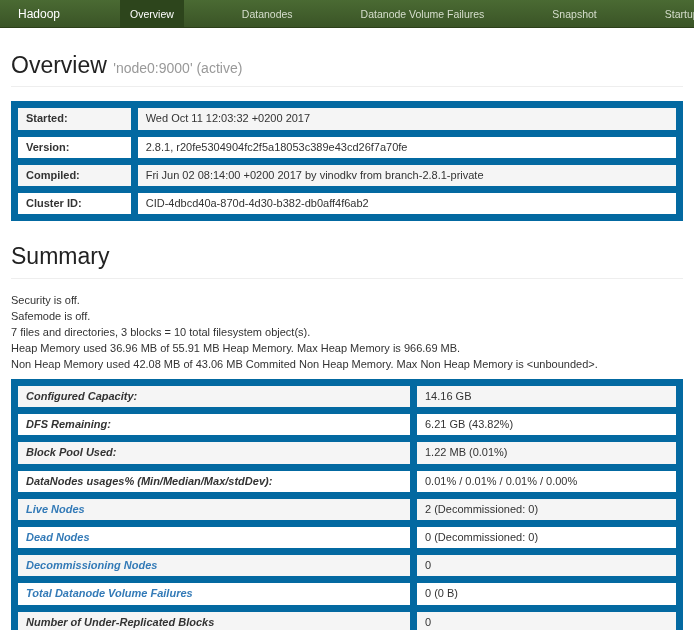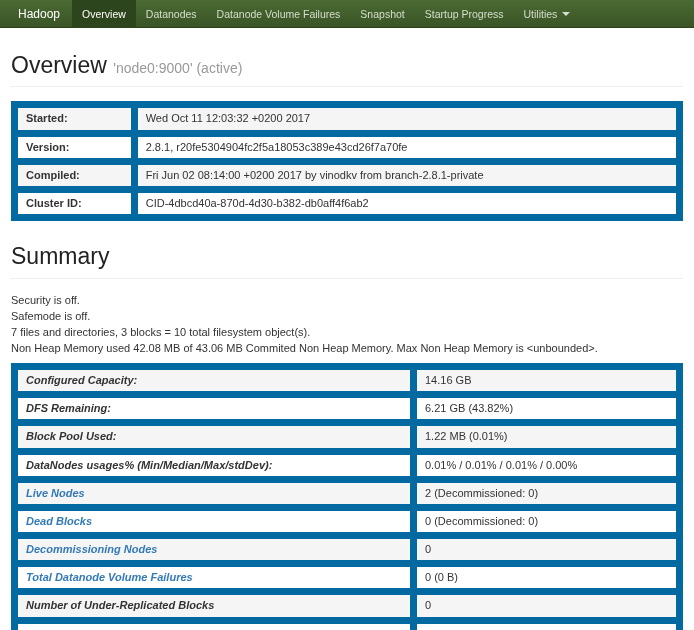--- a/index.html
+++ b/index.html
@@ -14,20 +14,21 @@
   }
 
   
   .navbar {
     height: 28px;
     background: linear-gradient(#4a6a33, #3a5426);
     display: flex;
     align-items: stretch;
     padding: 0 6px;
     border-bottom: 1px solid #2c4019;
+    gap: 48px;
   }
   .navbar .brand {
     display: flex; align-items: center;
     padding: 0 12px;
     color: #ffffff;
     font-size: 12px;
     text-decoration: none;
     white-space: nowrap;
   }
   .nav-item {
@@ -147,20 +148,21 @@
   <div class="page-header">
     <h1>
       <span>Summary</span>
     </h1>
   </div>
 
   <div class="summary-lines">
     <p>Security is off.</p>
     <p>Safemode is off.</p>
     <p>7 files and directories, 3 blocks = 10 total filesystem object(s).</p>
+    <p>Heap Memory used 36.96 MB of 55.91 MB Heap Memory. Max Heap Memory is 966.69 MB.</p>
     <p>Non Heap Memory used 42.08 MB of 43.06 MB Commited Non Heap Memory. Max Non Heap Memory is &lt;unbounded&gt;.</p>
   </div>
 
   <table class="tbl summary">
     <tbody>
       <tr>
         <th>Configured Capacity:</th>
         <td>14.16 GB</td>
       </tr>
       <tr>
@@ -176,21 +178,21 @@
         <td>0.01% / 0.01% / 0.01% / 0.00%</td>
       </tr>
       <tr>
         <th>
           <a class="tlink">Live Nodes</a>
         </th>
         <td>2 (Decommissioned: 0)</td>
       </tr>
       <tr>
         <th>
-          <a class="tlink">Dead Blocks</a>
+          <a class="tlink">Dead Nodes</a>
         </th>
         <td>0 (Decommissioned: 0)</td>
       </tr>
       <tr>
         <th>
           <a class="tlink">Decommissioning Nodes</a>
         </th>
         <td>0</td>
       </tr>
       <tr>

